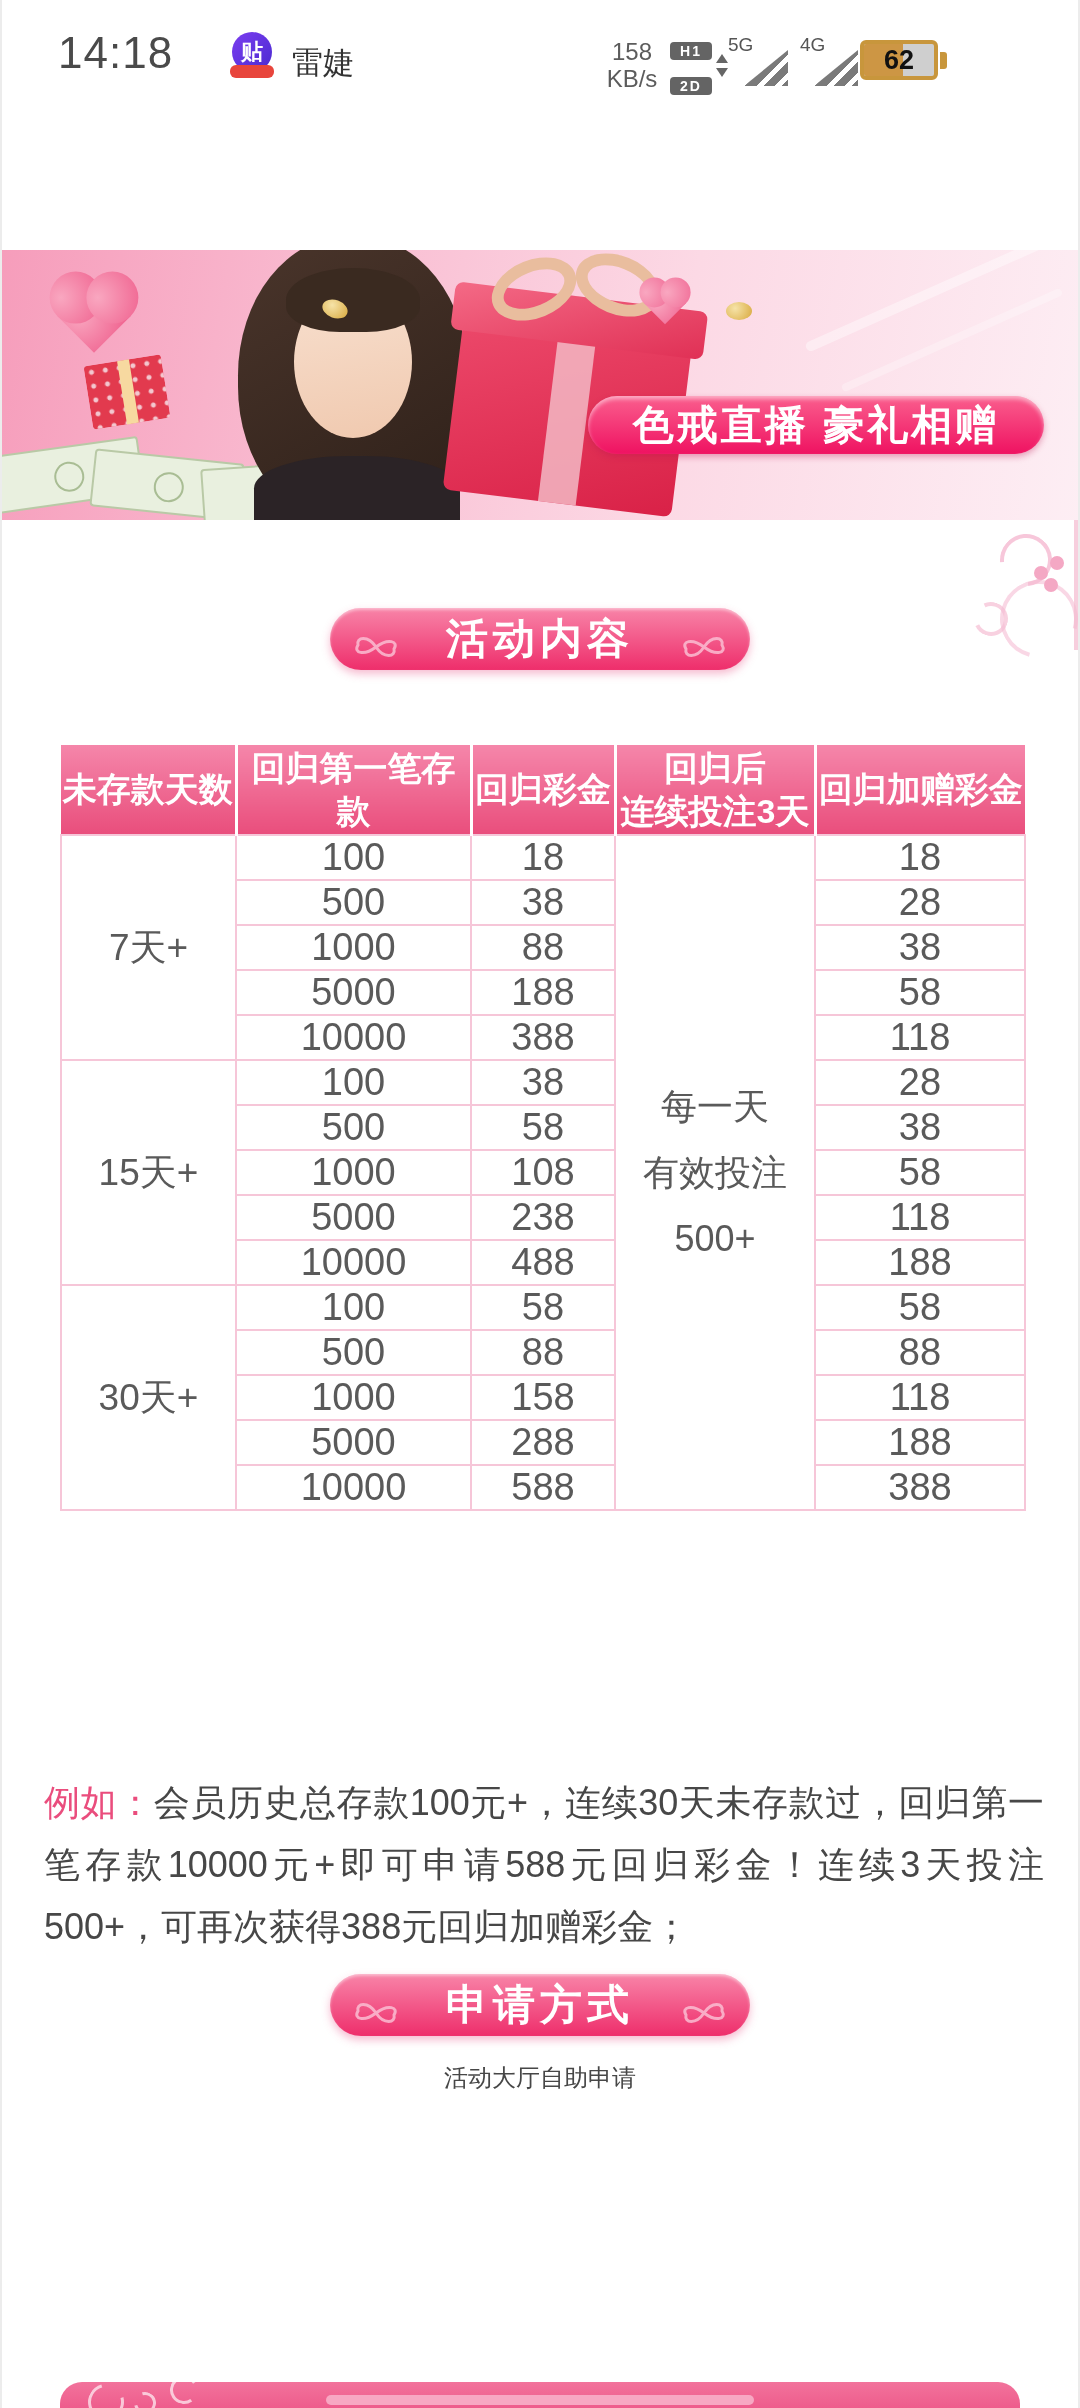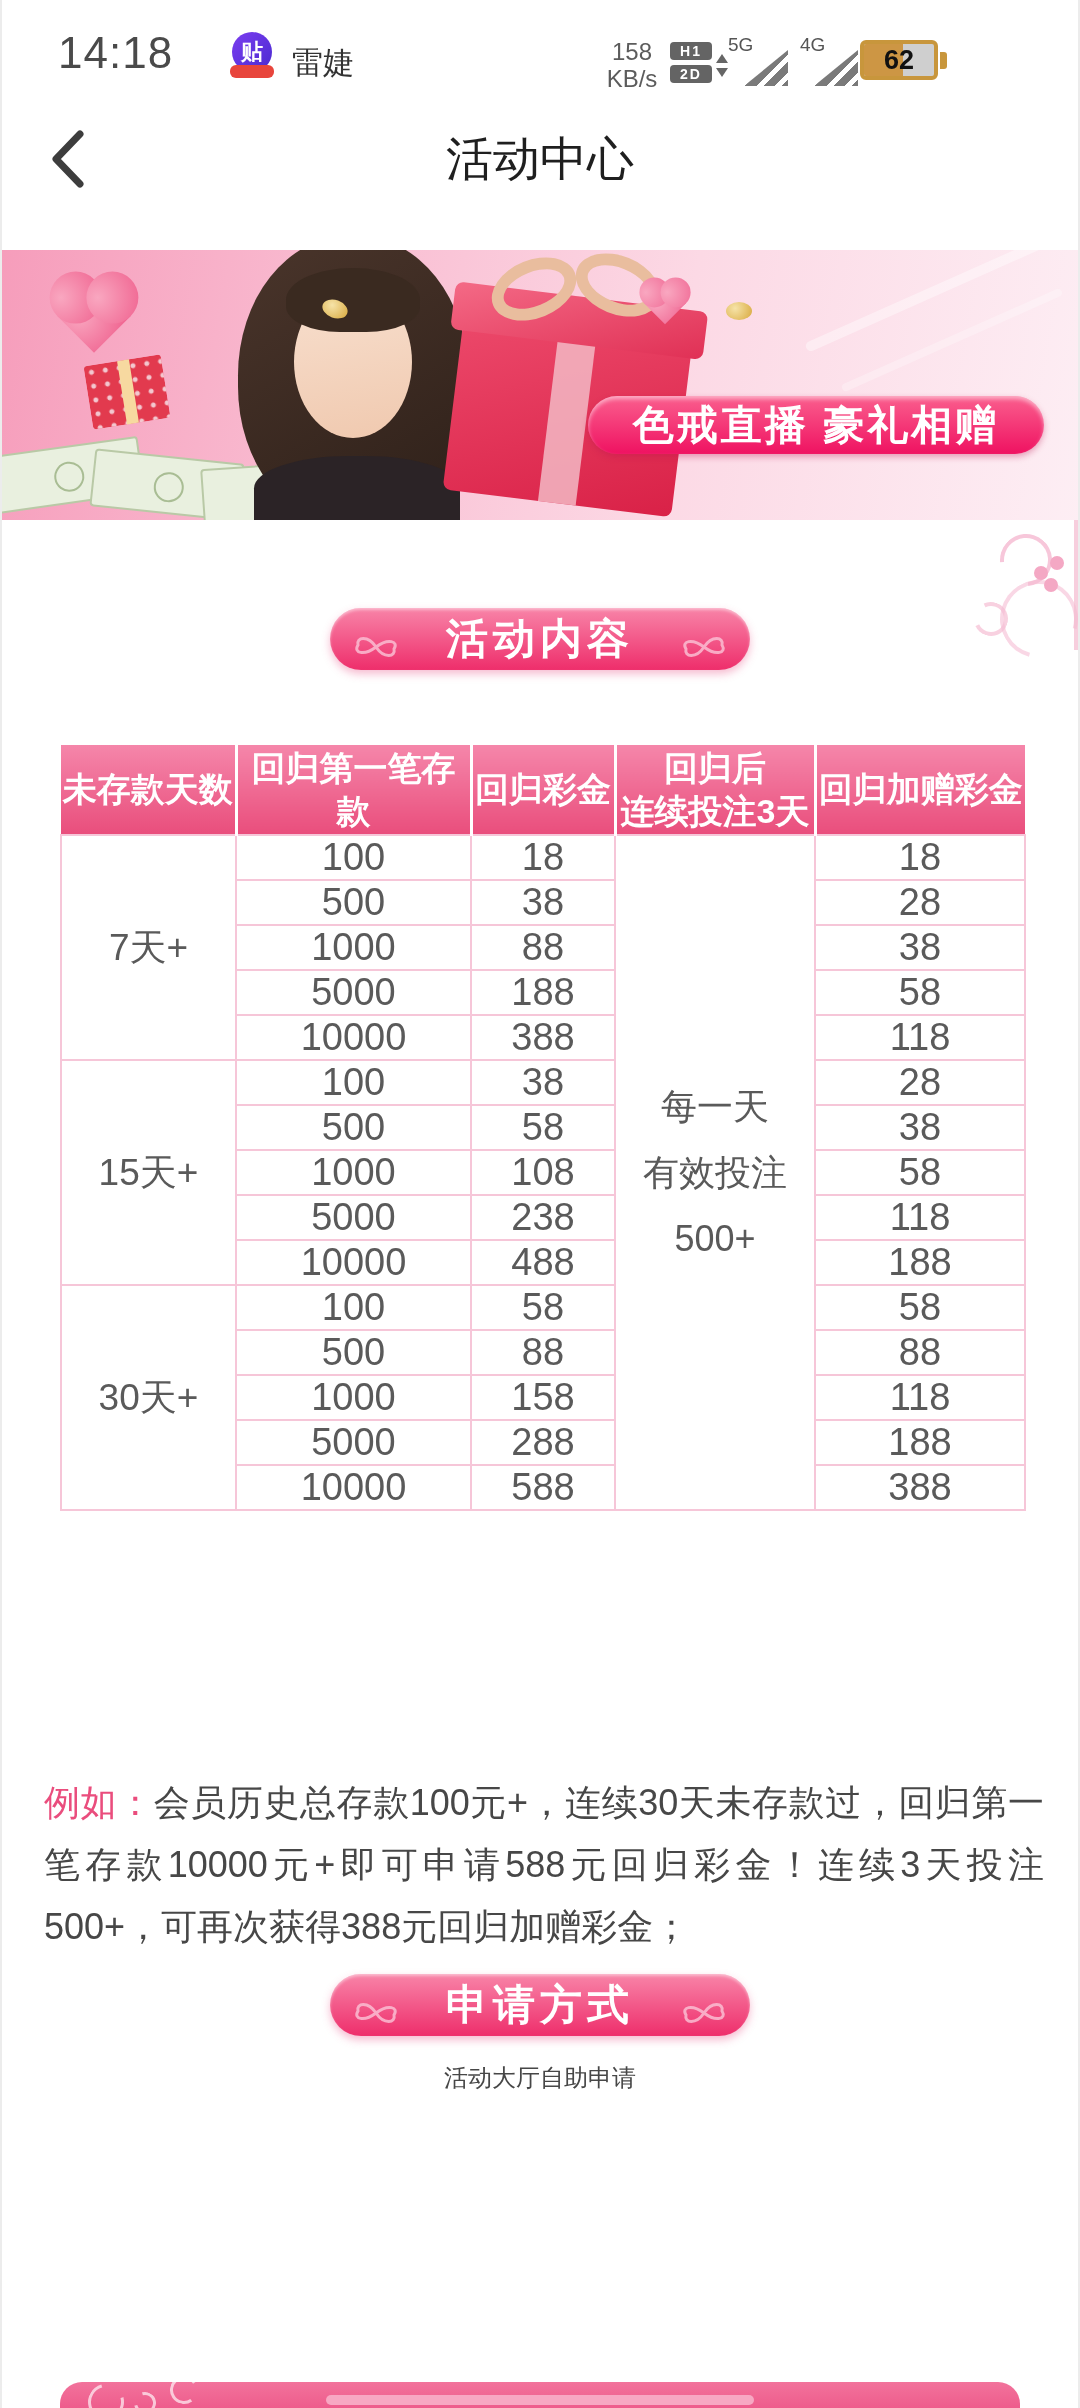--- a/index.html
+++ b/index.html
@@ -15,21 +15,21 @@
   .time { position:absolute; left:56px; top:28px; font-size:44px; color:#4a4a4a; letter-spacing:1px; }
   .app-badge { position:absolute; left:228px; top:32px; width:44px; height:44px; }
   .app-badge .circle { position:absolute; top:0; left:2px; width:40px; height:40px; border-radius:50%;
     background:linear-gradient(135deg,#7b3df0,#4a2bd0); color:#fff; font-size:22px; font-weight:bold;
     display:flex; align-items:center; justify-content:center; }
   .app-badge .ribbon { position:absolute; bottom:-2px; left:0; width:44px; height:13px; border-radius:6px;
     background:#e8453c; }
   .app-name { position:absolute; left:290px; top:42px; font-size:31px; color:#333; }
   .net-speed { position:absolute; left:600px; top:38px; width:60px; text-align:center;
     font-size:24px; line-height:27px; color:#5c5c5c; }
-  .hd-badges { position:absolute; left:668px; top:42px; display:flex; flex-direction:column; gap:5px; }
+  .hd-badges { position:absolute; left:668px; top:42px; display:flex; flex-direction:column; gap:17px; }
   .hd-badge { width:42px; height:18px; background:#646464; border-radius:4px; color:#fff;
     font-size:14px; font-weight:bold; display:flex; align-items:center; justify-content:center; letter-spacing:2px; }
   .sig5g { position:absolute; left:714px; top:34px; width:72px; height:52px; }
   .sig4g { position:absolute; left:794px; top:34px; width:62px; height:52px; }
   .sig-label { position:absolute; top:0; left:12px; font-size:19px; color:#555; }
   .sig4g .sig-label { left:4px; }
   .sig-tri { position:absolute; bottom:0; right:0; width:44px; height:36px;
     clip-path:polygon(100% 0,100% 100%,0 100%);
     background:repeating-linear-gradient(135deg,#7a7a7a 0 8px,#ffffff 8px 13px); }
   .updown { position:absolute; left:0; bottom:4px; width:12px; height:28px; }
@@ -178,28 +178,20 @@
       <div class="sig-label">4G</div>
       <div class="sig-tri"></div>
     </div>
     <div class="battery">
       <div class="fill"></div>
       <div class="pct">62</div>
     </div>
     <div class="battery-nub"></div>
   </div>
 
-  <div class="nav">
-    <div class="back-btn">
-      <svg width="60" height="66" viewBox="0 0 60 66">
-        <polyline points="38,8 14,33 38,58" fill="none" stroke="#3d3d3d" stroke-width="7" stroke-linecap="round" stroke-linejoin="round"></polyline>
-      </svg>
-    </div>
-    <div class="nav-title">活动中心</div>
-  </div>
 
   <div class="banner">
     <div class="streak s1"></div>
     <div class="streak s2"></div>
     <div class="heart heart-big"></div>
     <div class="gift-small"></div>
     <div class="money m1"></div>
     <div class="money m2"></div>
     <div class="money m3"></div>
     <div class="woman-hair"></div>

